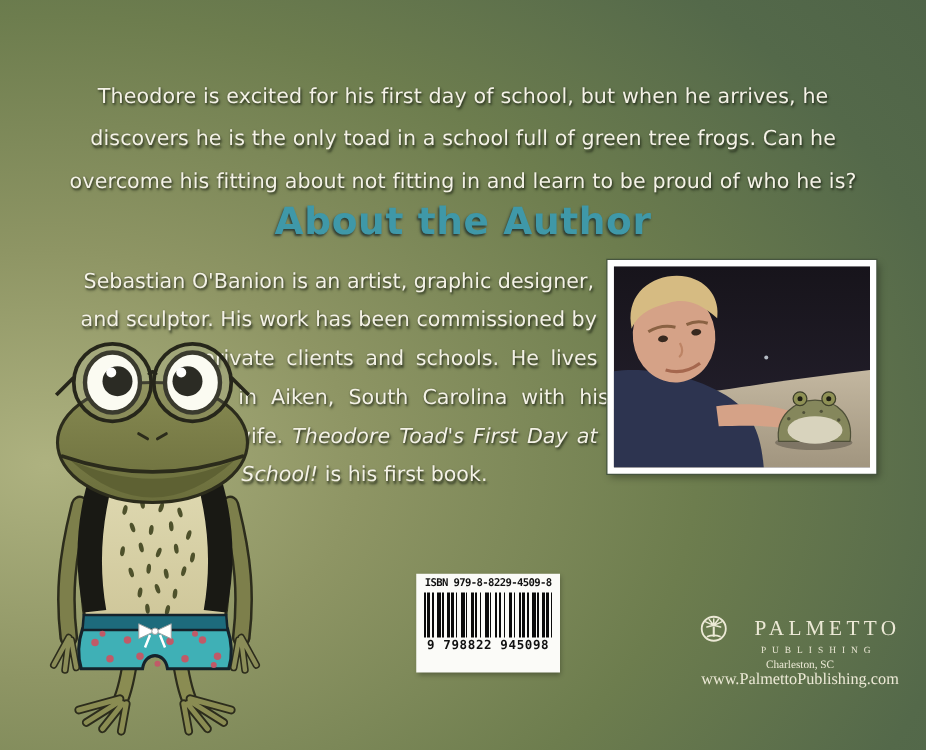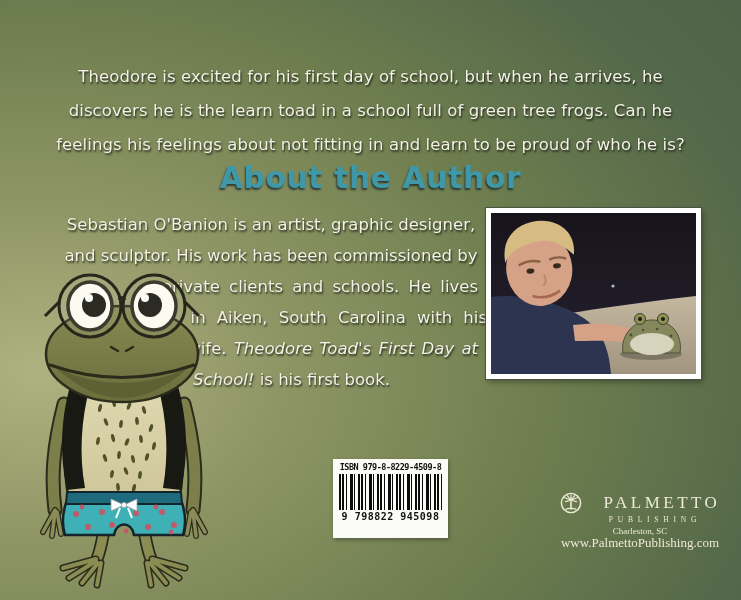--- a/index.html
+++ b/index.html
@@ -52,22 +52,22 @@
   .pub-loc{font-size:9px;line-height:11px;white-space:nowrap;}
   .pub-web{font-size:13px;line-height:11px;white-space:nowrap;}
 </style>
 </head>
 <body>
 
 <div class="cover">
 
   <div class="synopsis shadowed">
     <div>Theodore is excited for his first day of school, but when he arrives, he</div>
-    <div>discovers he is the learn toad in a school full of green tree frogs. Can he</div>
-    <div>feelings his feelings about not fitting in and learn to be proud of who he is?</div>
+    <div>discovers he is the only toad in a school full of green tree frogs. Can he</div>
+    <div>overcome his fitting about not fitting in and learn to be proud of who he is?</div>
   </div>
 
   <div class="about-heading">About the Author</div>
 
   <div class="bio-line bl1 shadowed">Sebastian O'Banion is an artist, graphic designer,</div>
   <div class="bio-line bl2 shadowed">and sculptor. His work has been commissioned by</div>
   <div class="bio-line bl3 shadowed">private clients and schools. He lives</div>
   <div class="bio-line bl4 shadowed">in Aiken, South Carolina with his</div>
   <div class="bio-line bl5 shadowed"><span>wife. </span><span class="it">Theodore Toad's First Day at</span></div>
   <div class="bio-line bl6 shadowed"><span class="it">School!</span><span> is his first book.</span></div>

